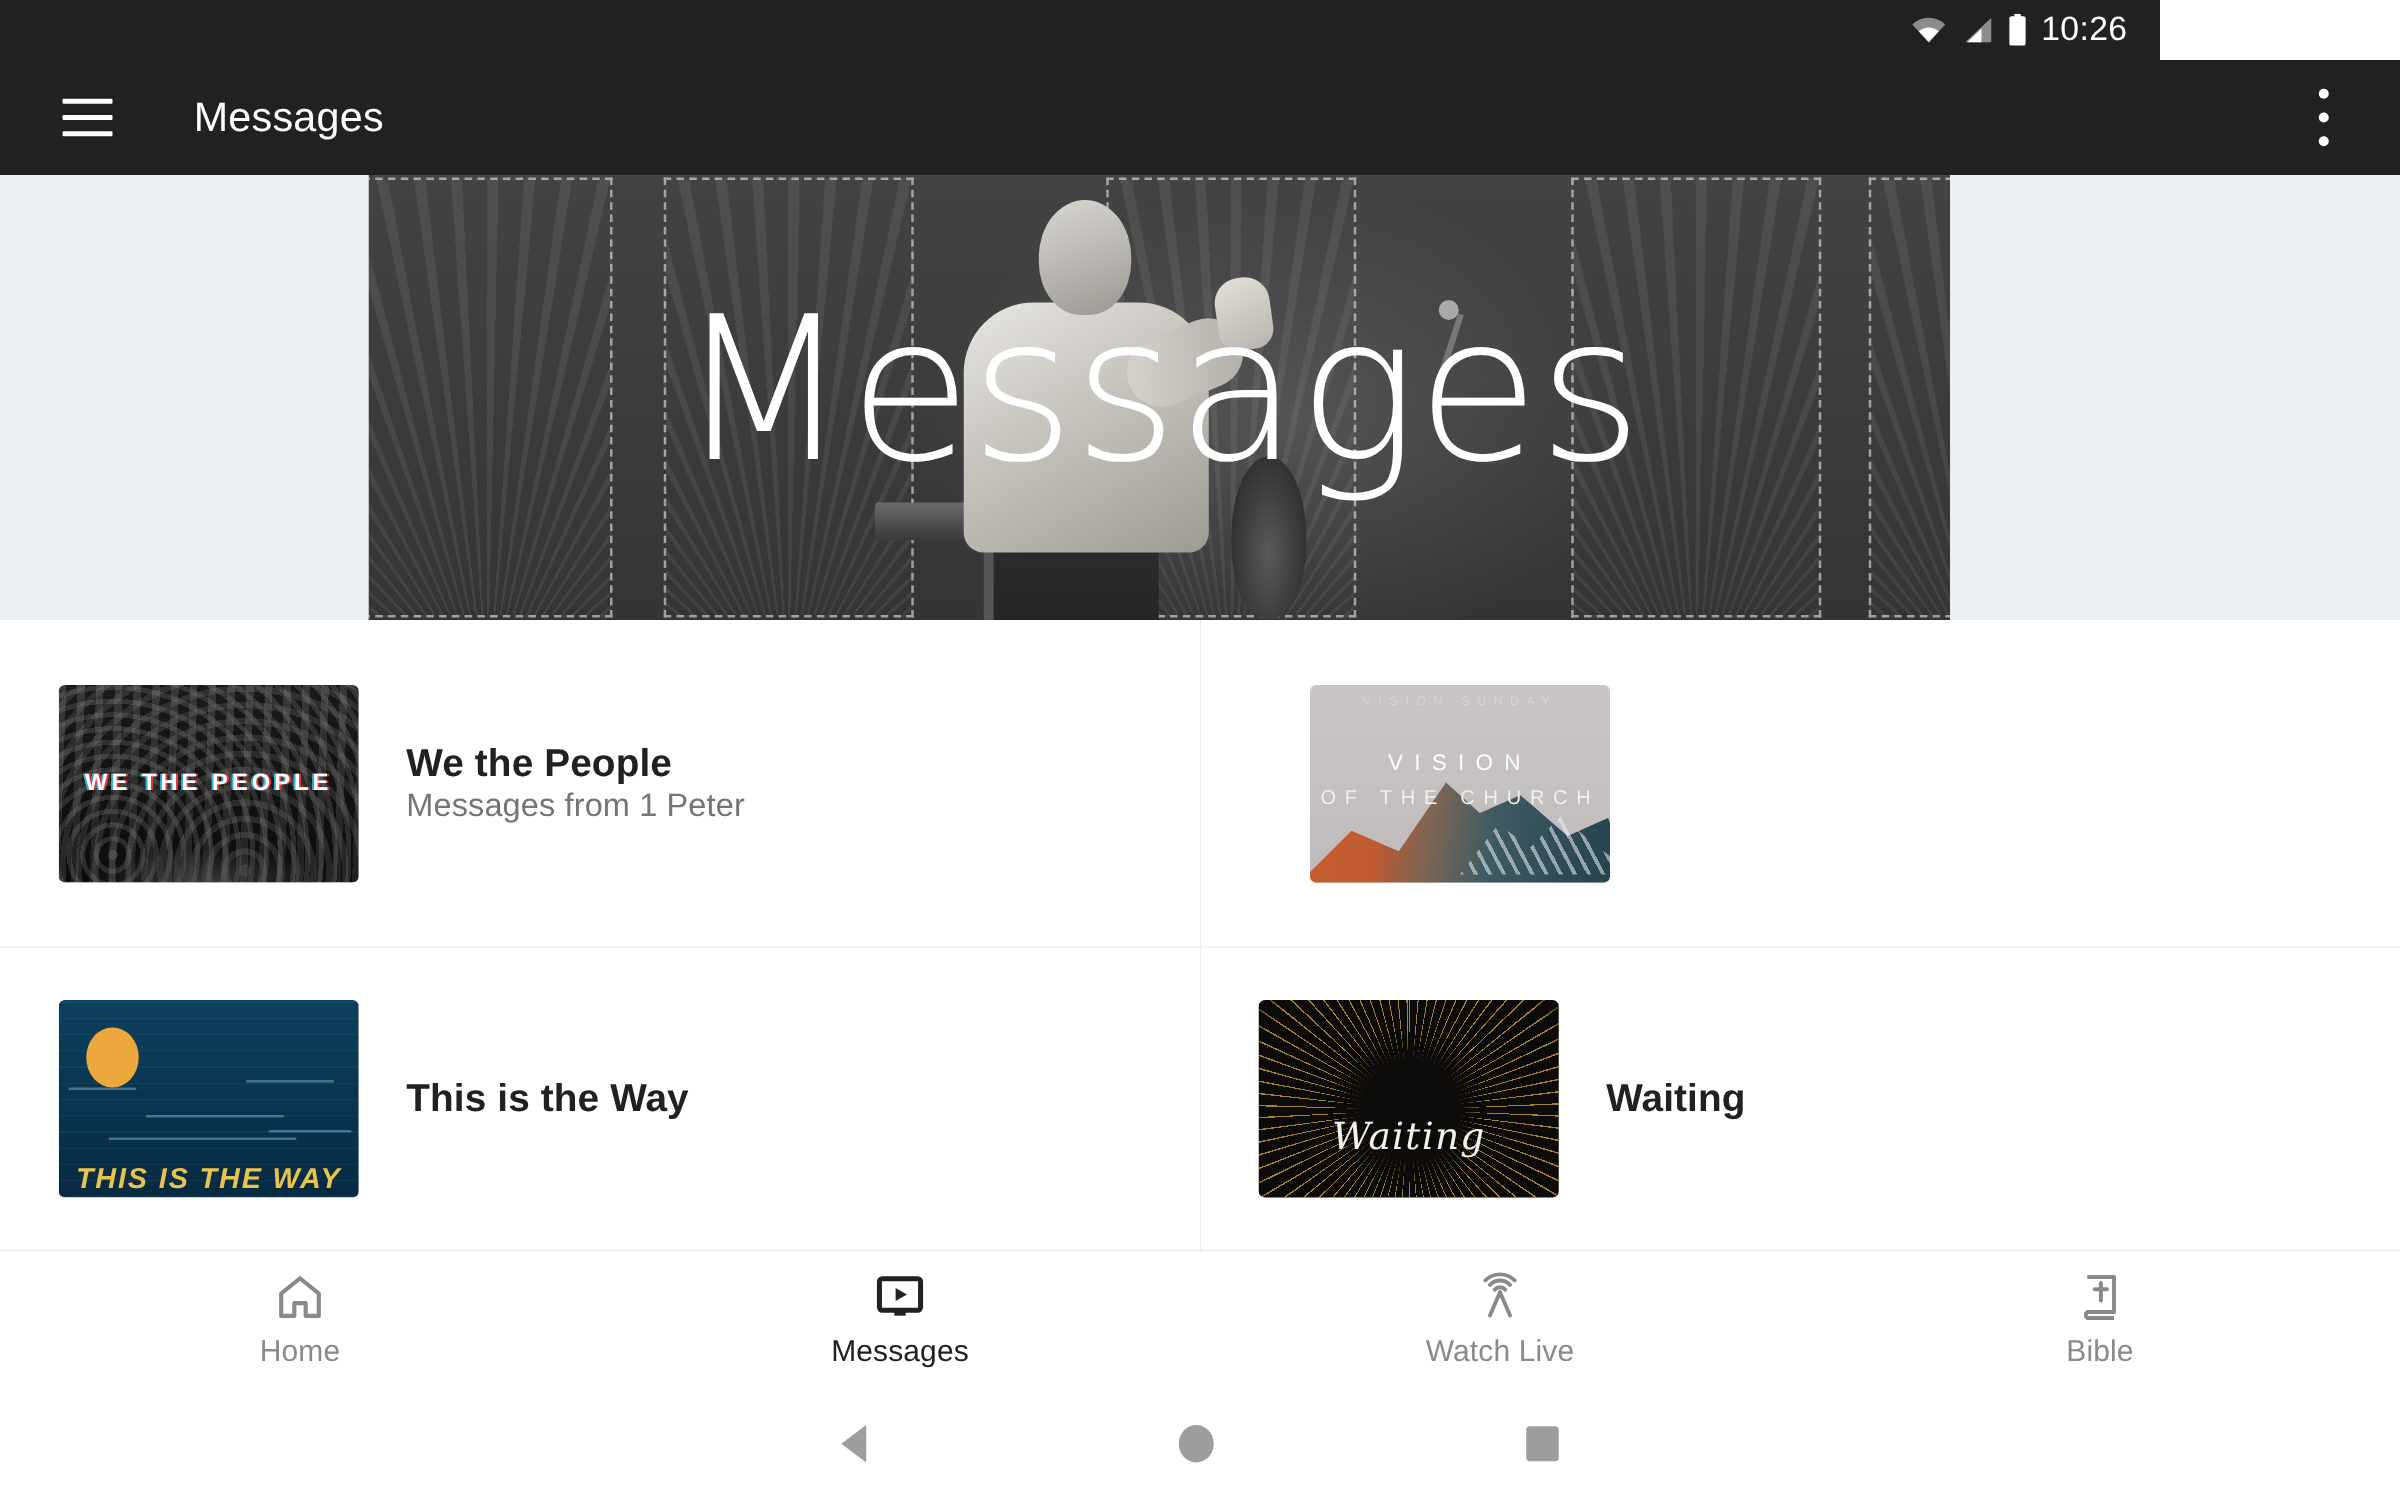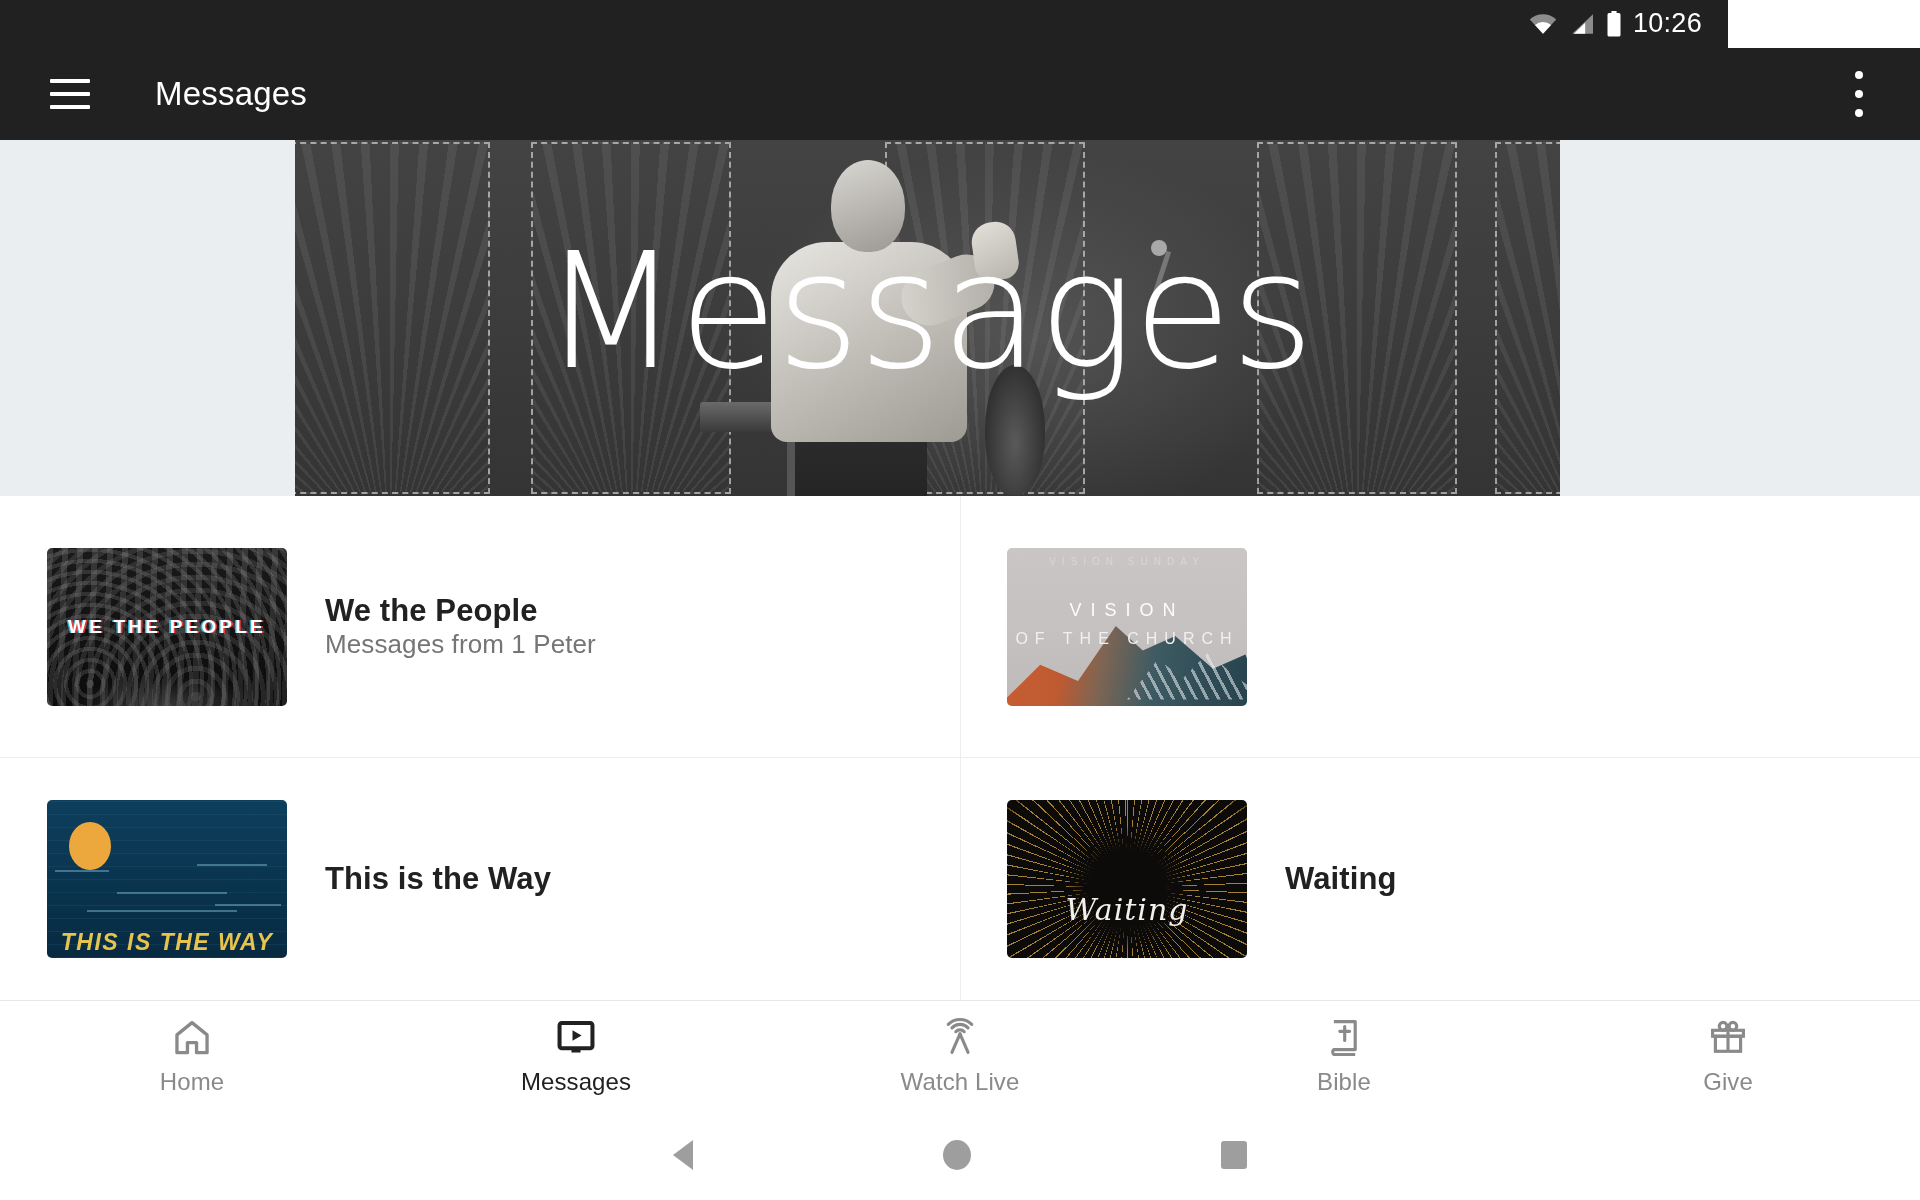--- a/index.html
+++ b/index.html
@@ -160,21 +160,21 @@
       repeating-radial-gradient(circle at 62% 94%, rgba(140,140,140,.20) 0 5px, rgba(0,0,0,0) 5px 13px),
       repeating-linear-gradient(92deg, rgba(130,130,130,.16) 0 6px, rgba(10,10,10,.5) 6px 15px),
       linear-gradient(180deg,#2a2a2a,#0d0d0d);
   }
   .th-people .lbl{
     position:absolute; left:0; right:0; top:50%; transform:translateY(-50%);
     text-align:center; color:#fff; font-size:19px; letter-spacing:3.2px;
     font-weight:600; text-shadow:1.6px 0 rgba(255,60,60,.85), -1.6px 0 rgba(60,220,255,.75);
   }
   
-  .th-vision{ background:linear-gradient(180deg,#c9c6c5 0%,#c4c1c0 52%,#bdbab9 100%); }
+  .th-vision{ background:linear-gradient(180deg,#c9c6c5 0%,#c4c1c0 52%,#bdbab9 100%);margin-left:41px; }
   .th-vision .peak{
     position:absolute; left:-10px; bottom:-2px; width:270px; height:102px;
     background:
       linear-gradient(100deg, #c95f34 0%, #bf5a30 26%, #7e6553 40%, #3e5b63 58%, #2f4c56 78%, #24404a 100%);
     clip-path:polygon(0% 100%, 16% 58%, 30% 74%, 44% 20%, 54% 44%, 66% 30%, 80% 62%, 92% 48%, 100% 100%);
   }
   .th-vision .snow{
     position:absolute; left:120px; bottom:6px; width:140px; height:56px;
     background:repeating-linear-gradient(62deg, rgba(235,240,243,.55) 0 3px, rgba(0,0,0,0) 3px 10px);
     clip-path:polygon(0% 100%, 22% 28%, 40% 62%, 58% 16%, 76% 56%, 100% 100%);
@@ -411,32 +411,20 @@
   <div class="nav-item">
     <span class="nav-icon">
       <svg width="42" height="42" viewBox="0 0 24 24" fill="none" stroke="#8a8a8a" stroke-width="1.8">
         <path d="M6.2 2.6 H18.4 V18.6 H6.2 A1.8 1.8 0 0 0 6.2 21.4 H18.4" stroke-linejoin="round"></path>
         <path d="M12.4 5.4 V13.4 M9.6 8.2 H15.2" stroke-linecap="round"></path>
       </svg>
     </span>
     <span class="nav-label">Bible</span>
   </div>
 
-  <div class="nav-item">
-    <span class="nav-icon">
-      <svg width="42" height="42" viewBox="0 0 24 24" fill="none" stroke="#8a8a8a" stroke-width="1.8">
-        <rect x="3.2" y="7.6" width="17.6" height="3.4"></rect>
-        <rect x="4.8" y="11" width="14.4" height="8.6"></rect>
-        <path d="M12 7.6 V19.6"></path>
-        <circle cx="9.2" cy="5.3" r="2.2"></circle>
-        <circle cx="14.8" cy="5.3" r="2.2"></circle>
-      </svg>
-    </span>
-    <span class="nav-label">Give</span>
-  </div>
 </div>
 
 <div class="android-nav">
   <div class="an-btn">
       <div class="an-back"></div>
     </div>
   <div class="an-btn">
       <div class="an-home"></div>
     </div>
   <div class="an-btn">

